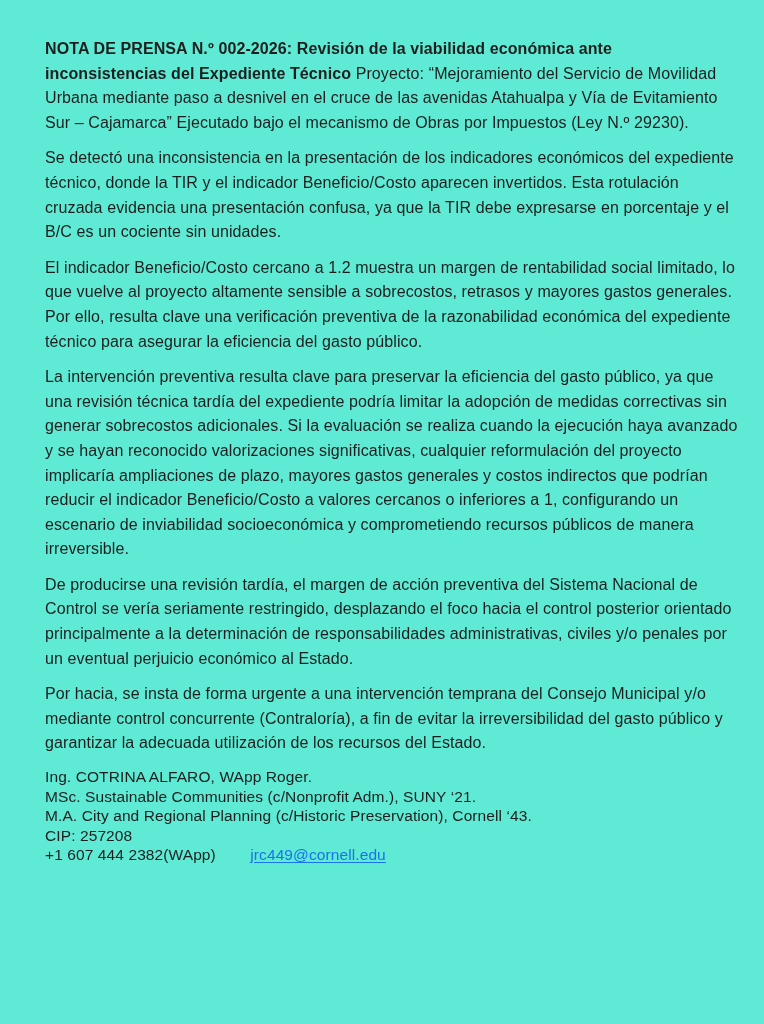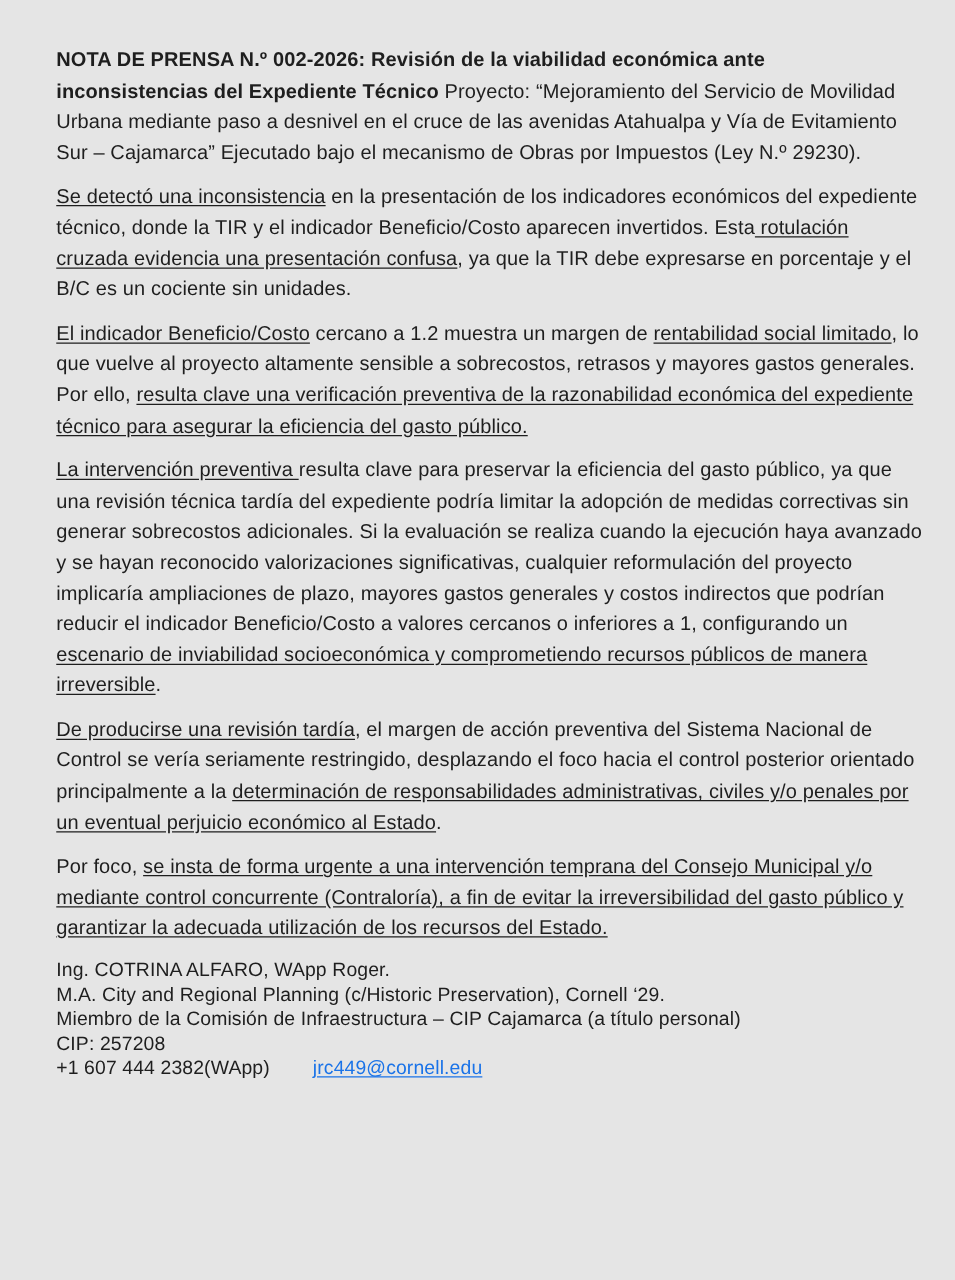--- a/index.html
+++ b/index.html
@@ -6,34 +6,34 @@
   html, body { background: #ffffff; }
   body {
     width: 764px; height: 1024px;
     font-family: "Liberation Sans", sans-serif;
     color: #1e1e1e;
     overflow: hidden;
   }
   .page {
     position: relative;
     width: 764px; height: 1024px;
-    background: #e5e5e5;
+    background: #5eead4;
   }
   .doc {
     padding: 37px 26px 0 45px;
     width: 764px;
   }
   .para {
     font-size: 16px;
     line-height: 24.6px;
     margin-bottom: 11px;
     letter-spacing: 0.1px;
   }
   .para .b { font-weight: bold; }
-  .para .u { text-decoration: underline; text-underline-offset: 2px; }
+  .para .u { text-underline-offset: 2px; }
   .sig-row {
     position: relative;
     margin-top: 45px;
     height: 76px;
   }
   .closing {
     font-size: 16px;
     position: absolute;
     left: 0; top: 6px;
   }
@@ -62,26 +62,26 @@
 
 <div class="page">
   <div class="doc">
 
     <div>
         <div class="para"><span class="b">NOTA DE PRENSA N.º 002-2026: Revisión de la viabilidad económica ante inconsistencias del Expediente Técnico</span><span> Proyecto: “Mejoramiento del Servicio de Movilidad Urbana mediante paso a desnivel en el cruce de las avenidas Atahualpa y Vía de Evitamiento Sur – Cajamarca” Ejecutado bajo el mecanismo de Obras por Impuestos (Ley N.º 29230).</span></div>
         <div class="para"><span class="u">Se detectó una inconsistencia</span><span> en la presentación de los indicadores económicos del expediente técnico, donde la TIR y el indicador Beneficio/Costo aparecen invertidos. Esta</span><span class="u"> rotulación cruzada evidencia una presentación confusa</span><span>, ya que la TIR debe expresarse en porcentaje y el B/C es un cociente sin unidades.</span></div>
         <div class="para"><span class="u">El indicador Beneficio/Costo</span><span> cercano a 1.2 muestra un margen de </span><span class="u">rentabilidad social limitado</span><span>, lo que vuelve al proyecto altamente sensible a sobrecostos, retrasos y mayores gastos generales. Por ello, </span><span class="u">resulta clave una verificación preventiva de la razonabilidad económica del expediente técnico para asegurar la eficiencia del gasto público.</span></div>
         <div class="para"><span class="u">La intervención preventiva </span><span>resulta clave para preservar la eficiencia del gasto público, ya que una revisión técnica tardía del expediente podría limitar la adopción de medidas correctivas sin generar sobrecostos adicionales. Si la evaluación se realiza cuando la ejecución haya avanzado y se hayan reconocido valorizaciones significativas, cualquier reformulación del proyecto implicaría ampliaciones de plazo, mayores gastos generales y costos indirectos que podrían reducir el indicador Beneficio/Costo a valores cercanos o inferiores a 1, configurando un </span><span class="u">escenario de inviabilidad socioeconómica y comprometiendo recursos públicos de manera irreversible</span><span>.</span></div>
         <div class="para"><span class="u">De producirse una revisión tardía</span><span>, el margen de acción preventiva del Sistema Nacional de Control se vería seriamente restringido, desplazando el foco hacia el control posterior orientado principalmente a la </span><span class="u">determinación de responsabilidades administrativas, civiles y/o penales por un eventual perjuicio económico al Estado</span><span>.</span></div>
-        <div class="para"><span>Por foco, </span><span class="u">se insta de forma urgente a una intervención temprana del Consejo Municipal y/o mediante control concurrente (Contraloría), a fin de evitar la irreversibilidad del gasto público y garantizar la adecuada utilización de los recursos del Estado.</span></div>
+        <div class="para"><span>Por hacia, </span><span class="u">se insta de forma urgente a una intervención temprana del Consejo Municipal y/o mediante control concurrente (Contraloría), a fin de evitar la irreversibilidad del gasto público y garantizar la adecuada utilización de los recursos del Estado.</span></div>
       </div>
 
 
     <div class="footer">
         <div class="fline"><span>Ing. COTRINA ALFARO, WApp Roger.</span></div>
-        <div class="fline"><span>M.A. City and Regional Planning (c/Historic Preservation), Cornell ‘29.</span></div>
-        <div class="fline"><span>Miembro de la Comisión de Infraestructura – CIP Cajamarca (a título personal)</span></div>
+        <div class="fline"><span>MSc. Sustainable Communities (c/Nonprofit Adm.), SUNY ‘21.</span></div>
+        <div class="fline"><span>M.A. City and Regional Planning (c/Historic Preservation), Cornell ‘43.</span></div>
         <div class="fline"><span>CIP: 257208</span></div>
         <div class="fline"><span>+1 607 444 2382(WApp) </span><a href="#">jrc449@cornell.edu</a></div>
       </div>
 
   </div>
 </div>
 
 </body></html>

